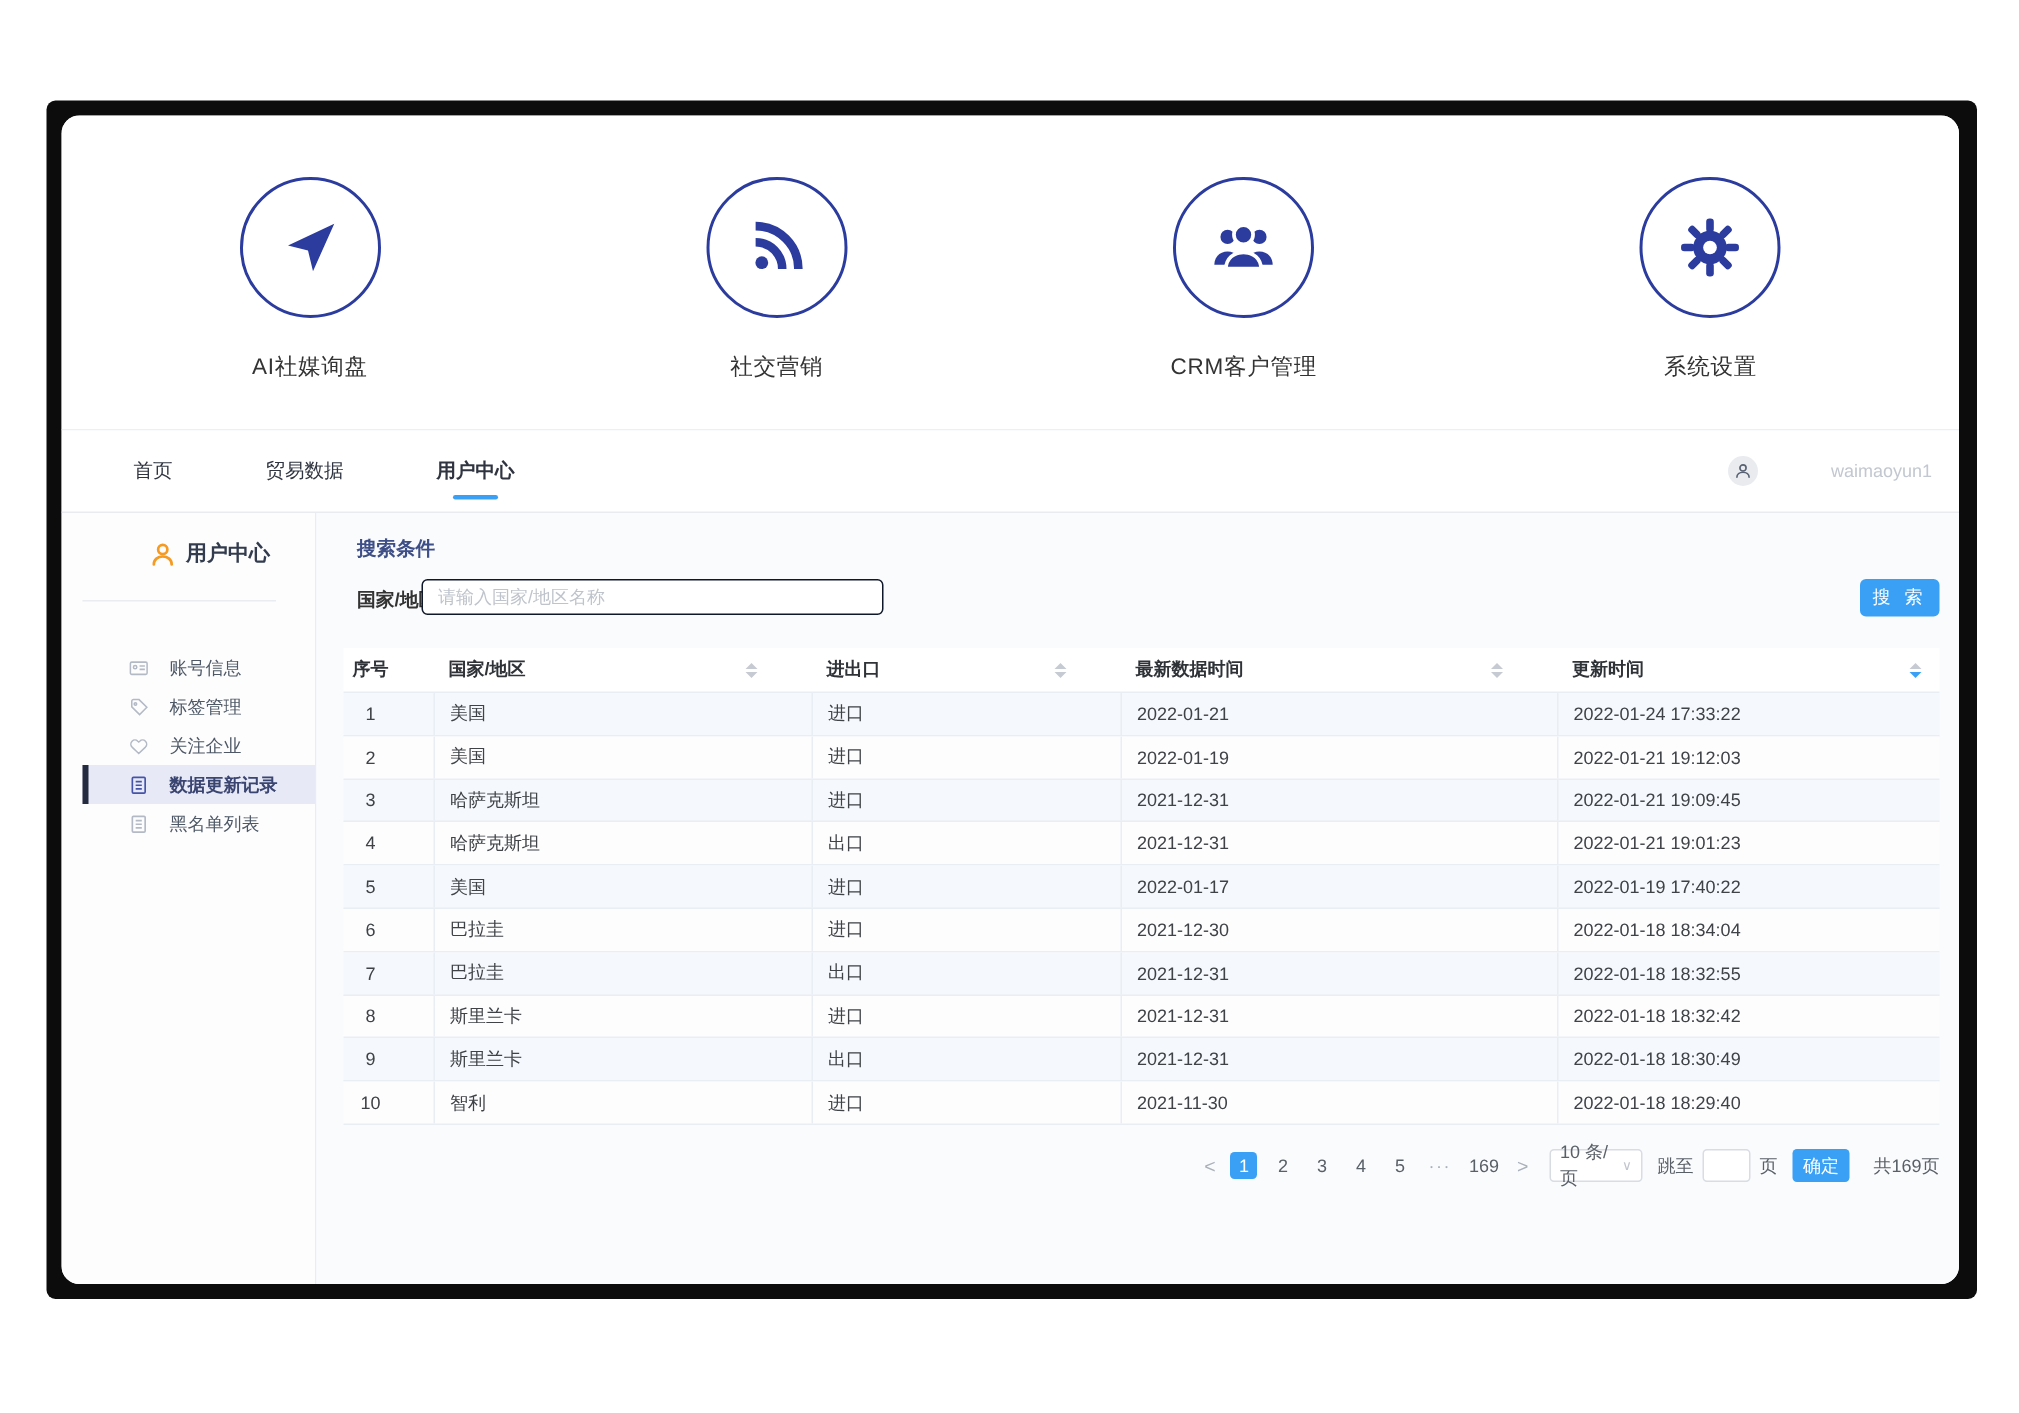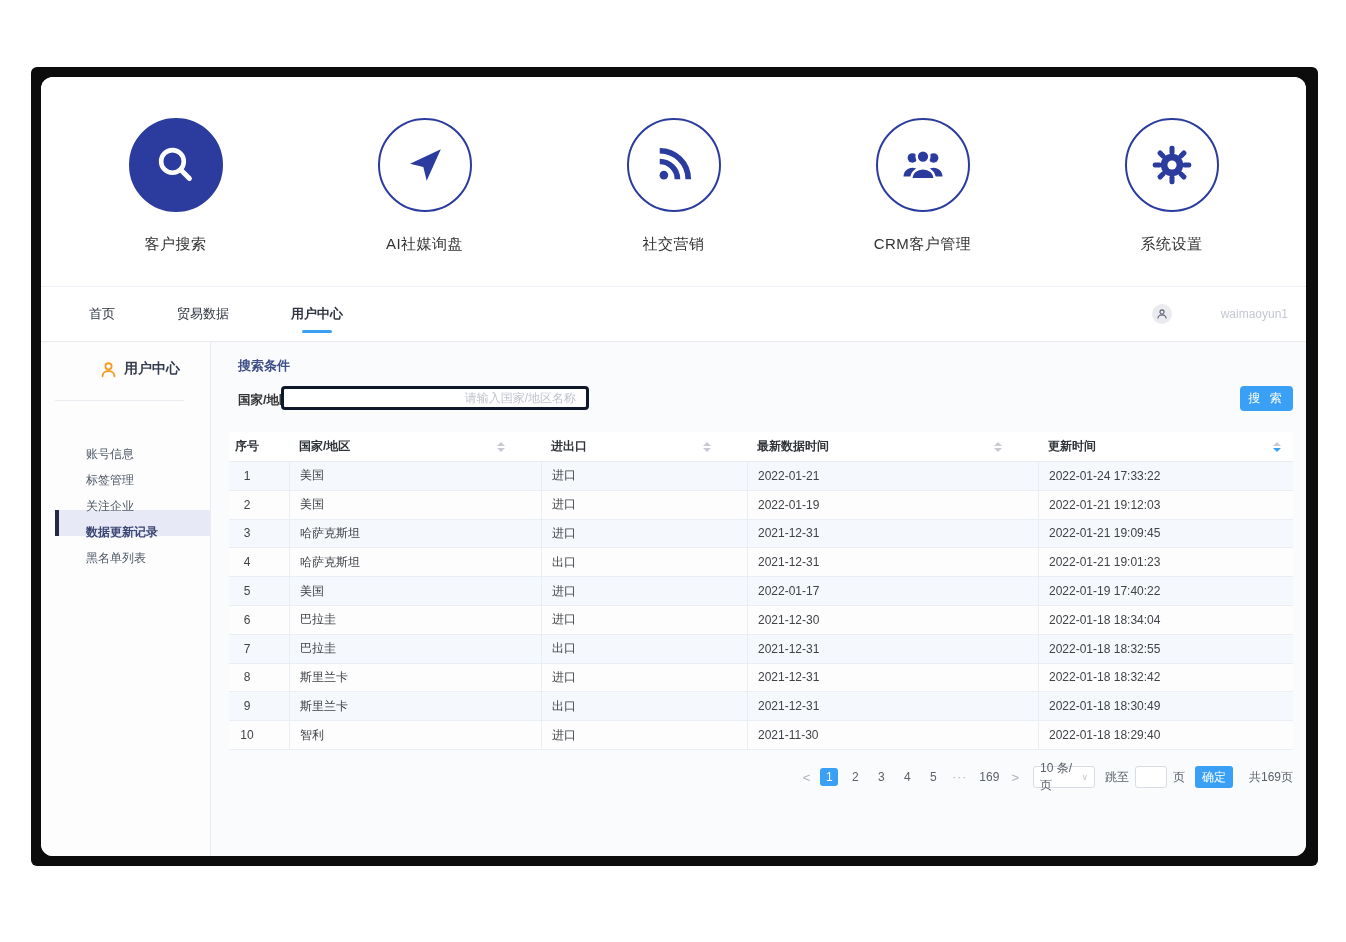--- a/index.html
+++ b/index.html
@@ -35,34 +35,34 @@
 
   
   .bodyrow { position:absolute; left:0; top:265px; width:1265px; height:514px; display:flex; }
 
   
   .sidebar { width:170px; height:100%; background:#fdfdfe; border-right:1px solid #e9ecf2; }
   .sb-header { margin-top:18px; padding-left:59px; display:flex; align-items:center; gap:7px; }
   .sb-title { font-size:14px; font-weight:bold; color:#333c4e; }
   .sb-divider { margin:22px 26px 0 14px; border-top:1px solid #e9ecf1; }
   .sb-menu { margin-top:31px; }
-  .sb-item { height:26px; margin-left:14px; display:flex; align-items:flex-start; gap:14px;
+  .sb-item { height:26px; margin-left:14px; display:flex; align-items:center; gap:14px;
              padding-left:27px; border-left:4px solid transparent; cursor:pointer;
-             color:#b3bac6;flex-direction:column; }
+             color:#b3bac6; }
   .sb-item .sb-label { font-size:12px; color:#4e5866; }
   .sb-item.active { background:#e7eaf6; border-left-color:#242b40; color:#4553a8; }
   .sb-item.active .sb-label { color:#3b4571; font-weight:bold; }
 
   
   .main { position:relative; flex:1; background:#fafbfd; }
   .section-title { position:absolute; left:27px; top:15px; font-size:13px; font-weight:bold; color:#3e4f87; }
   .form-label { position:absolute; left:27px; top:50px; font-size:12.5px; font-weight:bold; color:#333; }
   .country-input { position:absolute; left:70px; top:44px; width:308px; height:24px;
-                   border:3px solid #0f172a; border-radius:4px; background:#fff;
-                   font-size:12px; padding:0 10px; color:#333; outline:none;text-align:right; }
+                   border:1px solid #0f172a; border-radius:4px; background:#fff;
+                   font-size:12px; padding:0 10px; color:#333; outline:none; }
   .country-input::placeholder { color:#bfc4cc; }
   .search-btn { position:absolute; right:13px; top:44px; width:53px; height:25px;
                 background:#3aa0f5; border:none; border-radius:4px; color:#fff;
                 font-size:12px; letter-spacing:3px; cursor:pointer; }
 
   
   .table { position:absolute; left:18px; top:90px; width:1064px; }
   .tr { display:grid; grid-template-columns:36px 228px 182px 267px 1fr;gap:24px; }
   .thead { height:30px; background:#fff; border-bottom:1px solid #e9edf4; }
   .th { display:flex; align-items:center; font-size:12px; font-weight:bold; color:#2f3338;
@@ -103,29 +103,20 @@
 </style>
 </head>
 <body>
 
 <div class="canvas">
   <div class="frame">
     <div class="frame-inner">
 
       <div class="modules">
 
-        <div class="module active">
-          <div class="mod-circle">
-            <svg width="46" height="46" viewBox="0 0 26 26">
-              <circle cx="11" cy="11" r="6.4" fill="none" stroke="#ffffff" stroke-width="2.6"></circle>
-              <line x1="15.8" y1="15.8" x2="20.6" y2="20.6" stroke="#ffffff" stroke-width="2.8" stroke-linecap="round"></line>
-            </svg>
-          </div>
-          <div class="mod-label">客户搜索</div>
-        </div>
 
         <div class="module">
           <div class="mod-circle">
             <svg width="40" height="40" viewBox="0 0 24 24">
               <polygon points="3,11.2 21.5,2.5 13,21.5 11,13.2" fill="#2b3c9e"></polygon>
             </svg>
           </div>
           <div class="mod-label">AI社媒询盘</div>
         </div>
 

